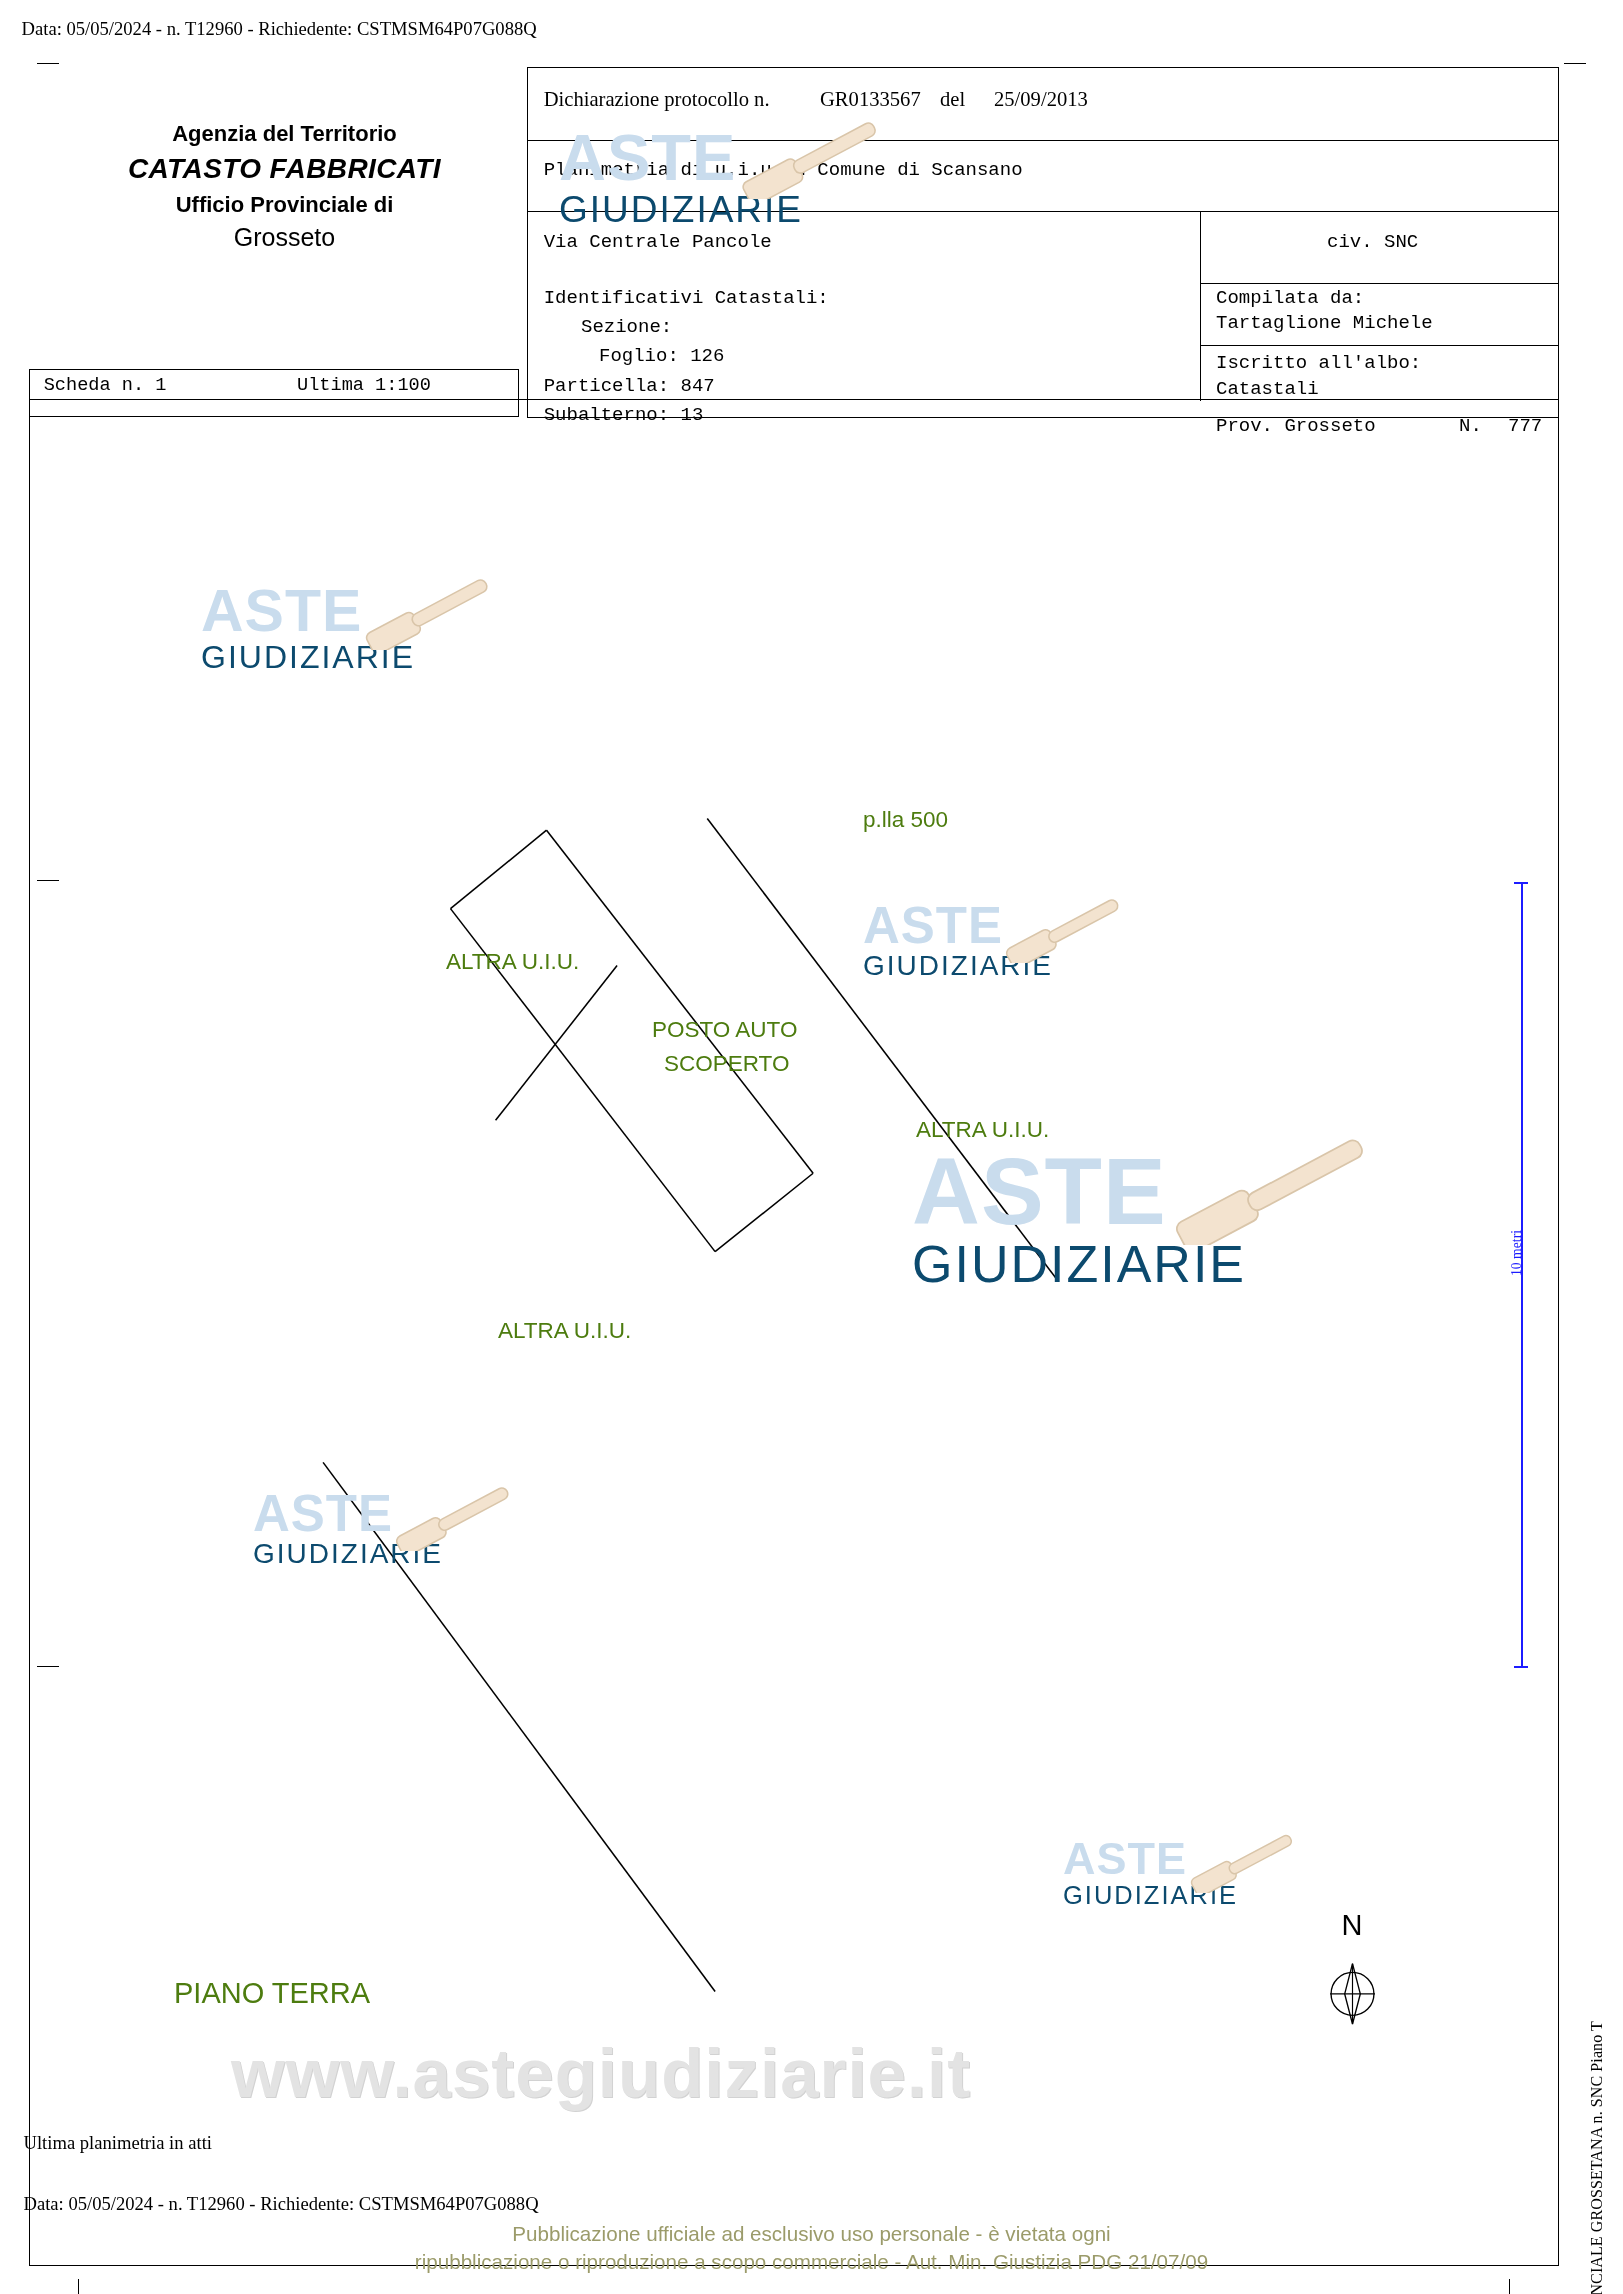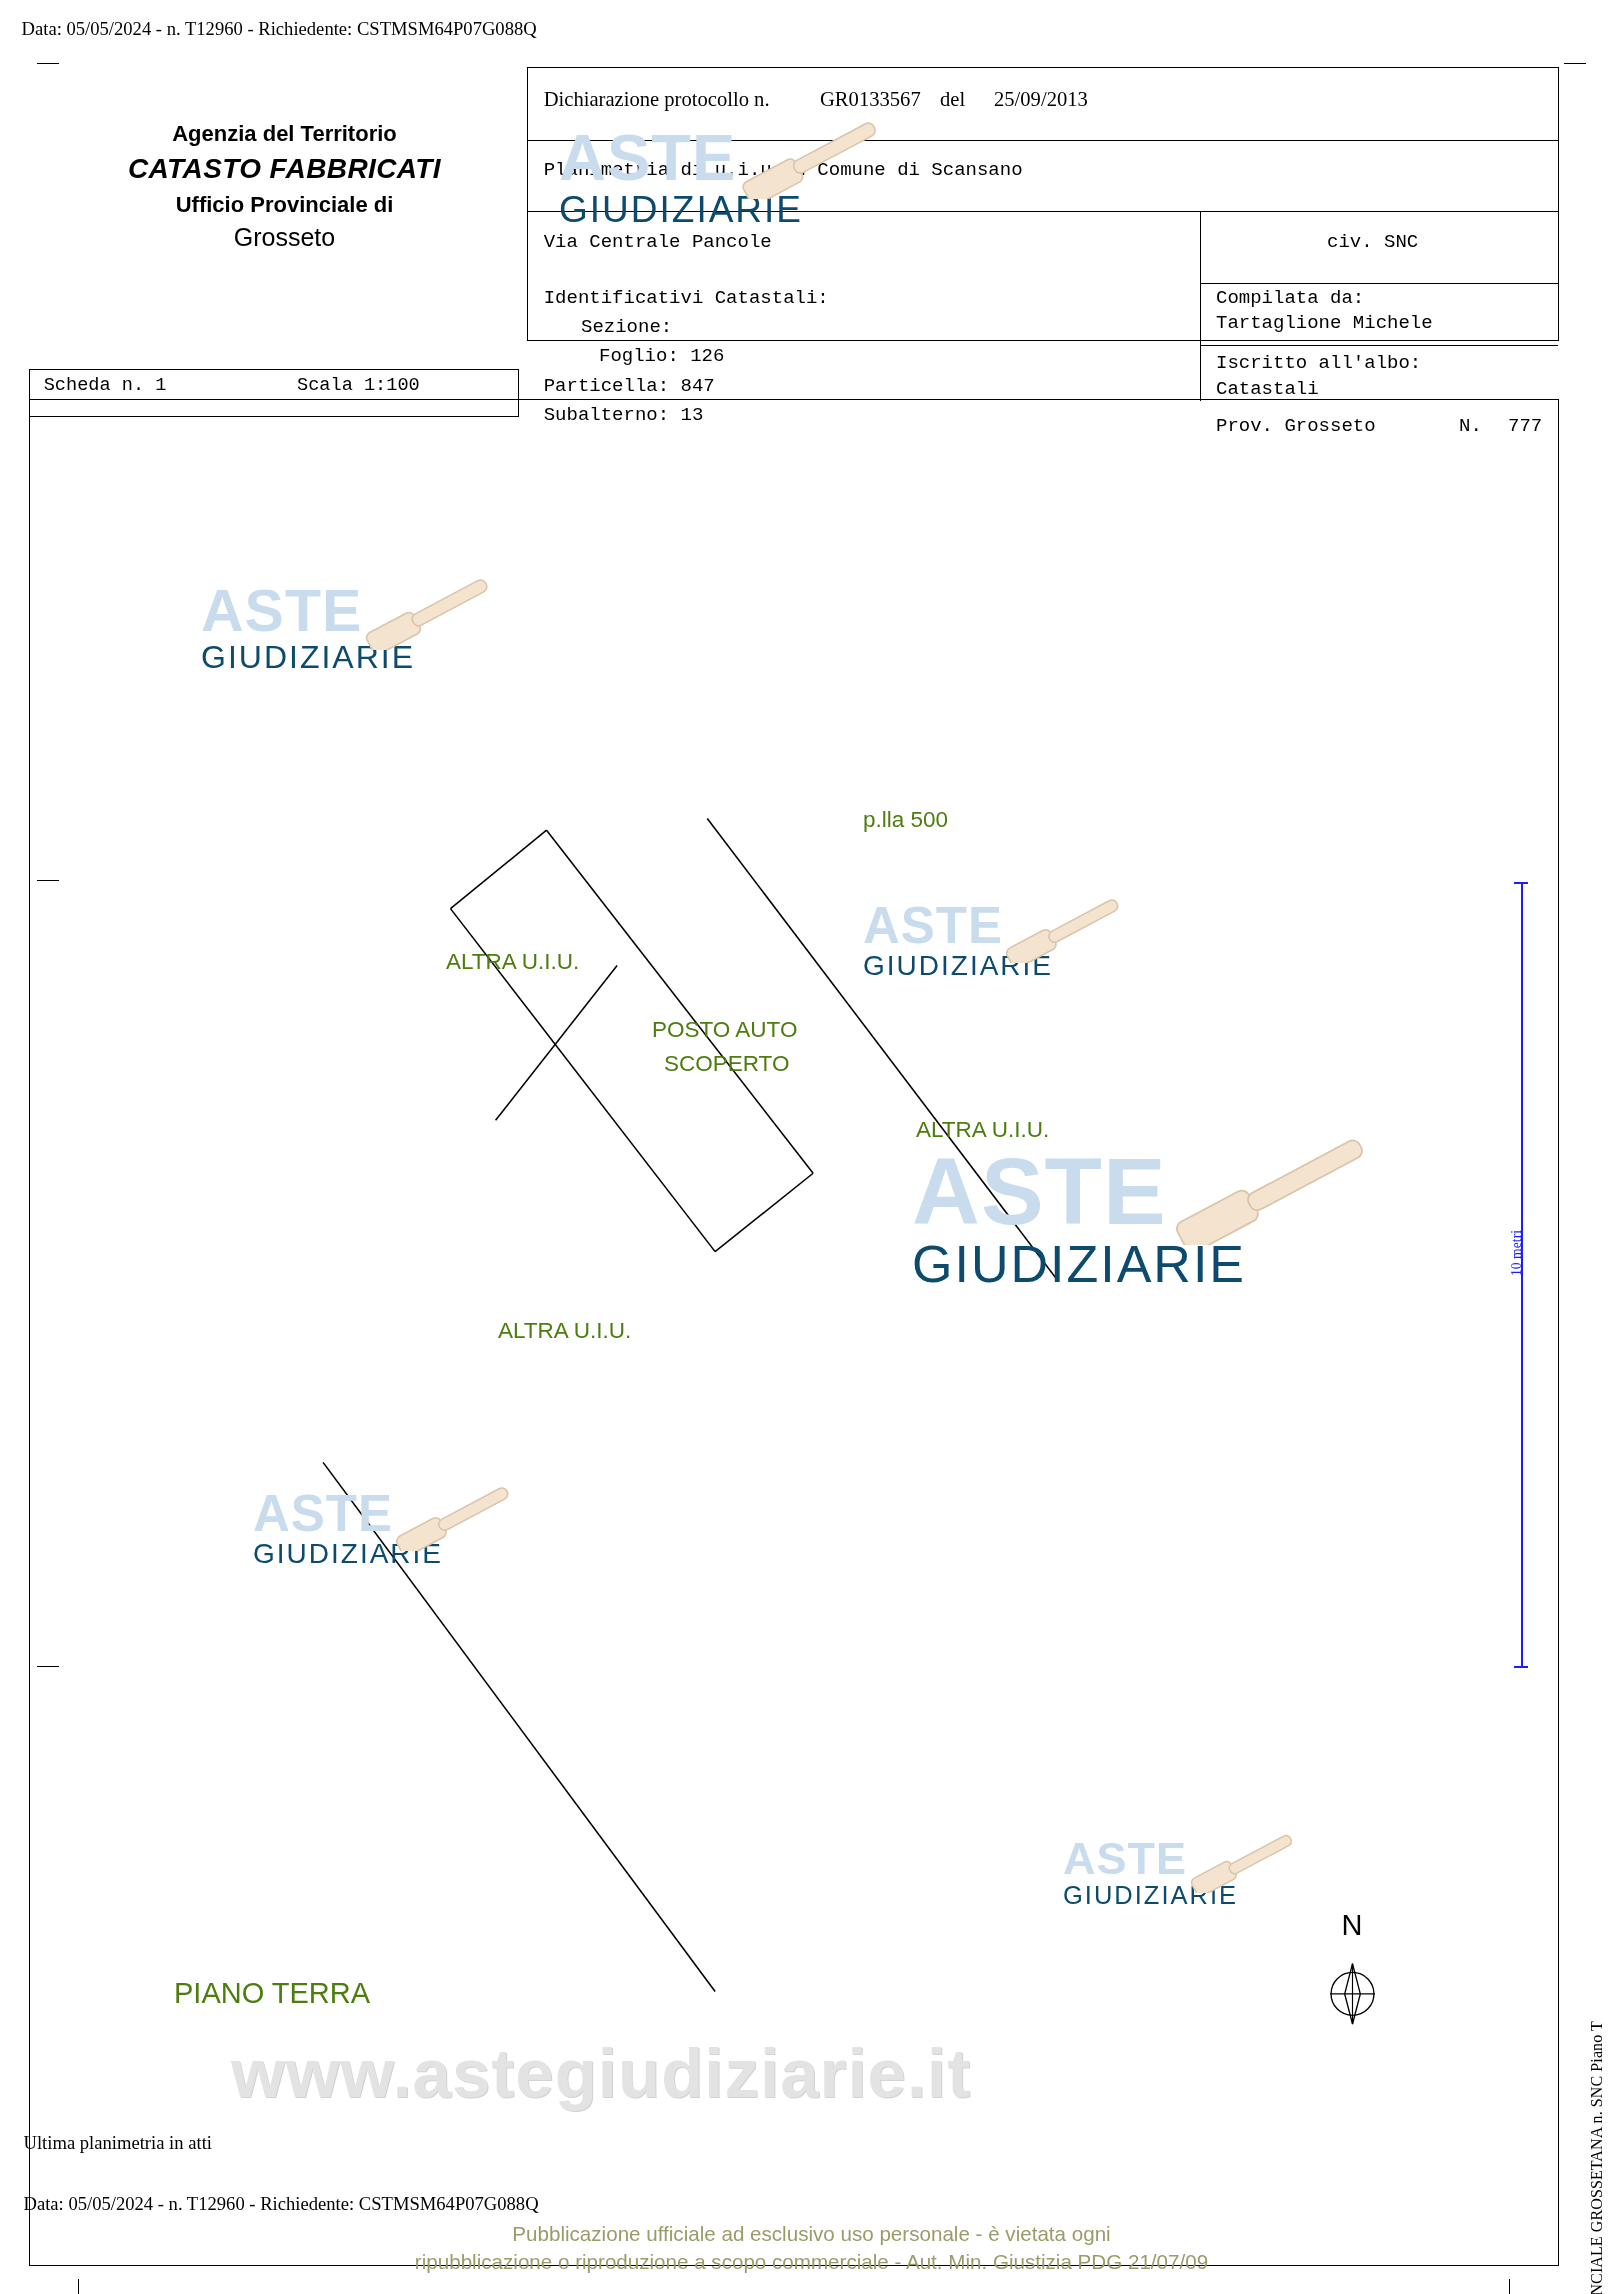--- a/index.html
+++ b/index.html
@@ -73,21 +73,21 @@
   .agency .l2 { font-size: 28px; font-weight: bold; font-style: italic; letter-spacing: 0.4px; }
   .agency .l3 { font-size: 22px; font-weight: bold; }
   .agency .l4 { font-size: 25px; font-weight: normal; }
 
   
   .head-table {
     position: absolute;
     left: 527px;
     top: 67px;
     width: 1032px;
-    height: 274px;
+    height: 351px;
     border: 1px solid #000;
     box-sizing: border-box;
     font-family: "Liberation Mono", monospace;
     font-size: 19px;
   }
   .ht-line { position: absolute; white-space: nowrap; }
   .vsep {
     position: absolute;
     background: #000;
     width: 1px;
@@ -239,21 +239,21 @@
 
   <div class="agency">
     <div class="l1">Agenzia del Territorio</div>
     <div class="l2">CATASTO FABBRICATI</div>
     <div class="l3">Ufficio Provinciale di</div>
     <div class="l4">Grosseto</div>
   </div>
 
   <div class="left-box">
     <div class="cell1">Scheda n. 1</div>
-    <div class="cell2">Scala 1:100</div>
+    <div class="cell2">Ultima 1:100</div>
   </div>
 
   <div class="head-table">
 
     <div class="hsep" style="left:0;top:72px;width:1030px;"></div>
     <div class="hsep" style="left:0;top:143px;width:1030px;"></div>
 
     <div class="vsep" style="left:672px;top:143px;height:190px;"></div>
     <div class="hsep" style="left:672px;top:215px;width:358px;"></div>
     <div class="hsep" style="left:672px;top:277px;width:358px;"></div>

